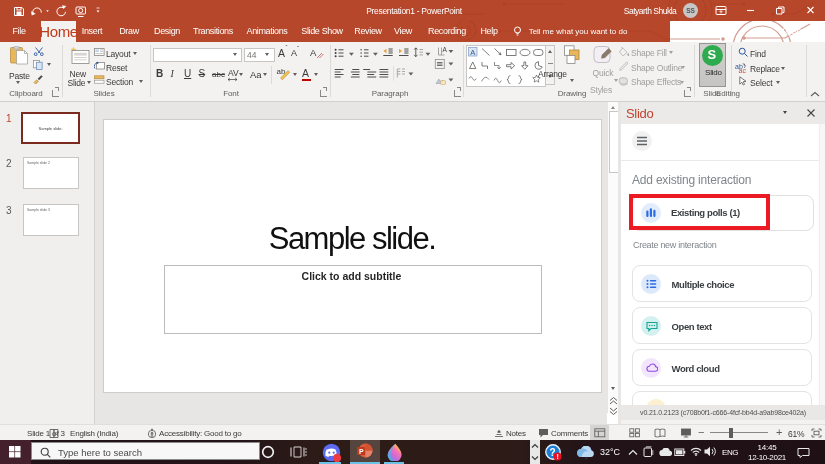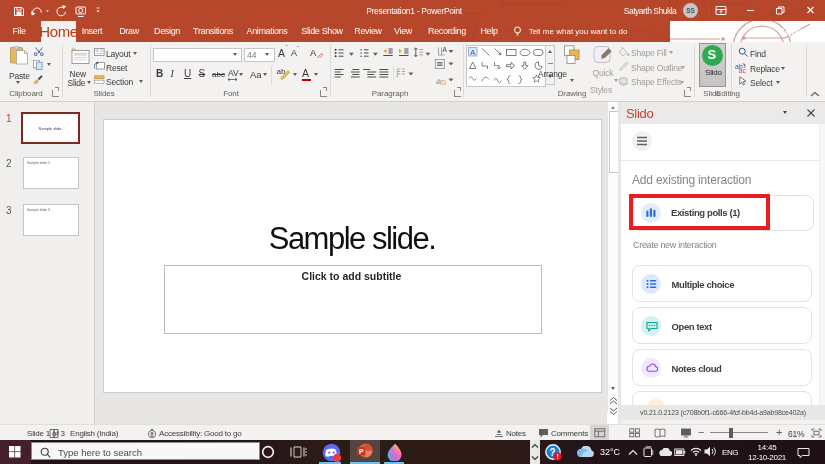--- a/index.html
+++ b/index.html
@@ -423,21 +423,21 @@
         <circle cx="6" cy="4.5" r="0.75"></circle>
         <circle cx="8.4" cy="4.5" r="0.75"></circle>
       </g>
     </svg>
 <span class="a" style="left:50.5px;top:219px;font-size:9.5px;letter-spacing:-0.4px;font-weight:bold;color:#3c4043;">Open text</span>
 <div class="a" style="left:11px;top:247px;width:178px;height:35px;background:#fff;border:1px solid #e3e3e3;border-radius:8px;"></div>
 <div class="a" style="left:20px;top:255.5px;width:20px;height:20px;border-radius:50%;background:#f1e6fd;"></div>
 <svg width="12" height="10" style="position:absolute;left:24.5px;top:260.5px" fill="none" stroke="#9347e8" stroke-width="1.1">
       <path d="M3.4 8.2 a2.5 2.5 0 0 1 0 -5 a3.2 3.2 0 0 1 6.2 0.4 a2.3 2.3 0 0 1 -0.4 4.6 z"></path>
     </svg>
-<span class="a" style="left:50.5px;top:261px;font-size:9.5px;letter-spacing:-0.4px;font-weight:bold;color:#3c4043;">Notes cloud</span>
+<span class="a" style="left:50.5px;top:261px;font-size:9.5px;letter-spacing:-0.4px;font-weight:bold;color:#3c4043;">Word cloud</span>
 <div class="a" style="left:11px;top:289px;width:178px;height:35px;background:#fff;border:1px solid #e3e3e3;border-radius:8px;"></div>
 <div class="a" style="left:25px;top:297px;width:20px;height:20px;border-radius:50%;background:#fdf0d0;"></div>
 <div class="a" style="left:0;top:302.5px;width:204px;height:15px;background:#e9e8e7;text-align:center;font-size:7px;letter-spacing:-0.15px;color:#4d4d4d;line-height:15px;white-space:nowrap;">v0.21.0.2123 (c708b0f1-c666-4fcf-bb4d-a9ab98ce402a)</div>
 <div class="a" style="left:0;top:317.5px;width:204px;height:4.5px;background:#f3f2f1;"></div>
 <div class="a" style="left:198px;top:21.5px;width:6px;height:281px;background:#f7f7f7;border-left:1px solid #eee;"></div>
 </div>
 
 <div class="a" id="statusbar">
 <span class="a" style="left:6px;top:3.5px;margin-left:21px;">Slide 1 of 3</span>
 <svg width="11" height="10" style="position:absolute;left:49px;top:3px" fill="none" stroke="#5f5d5b" stroke-width="0.9">

